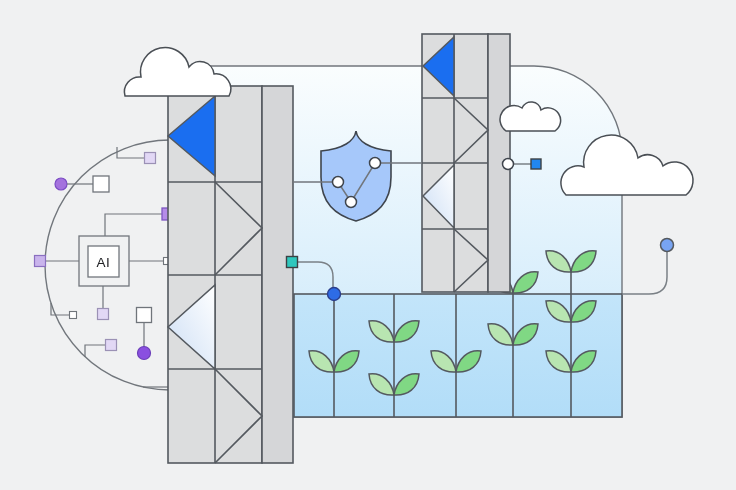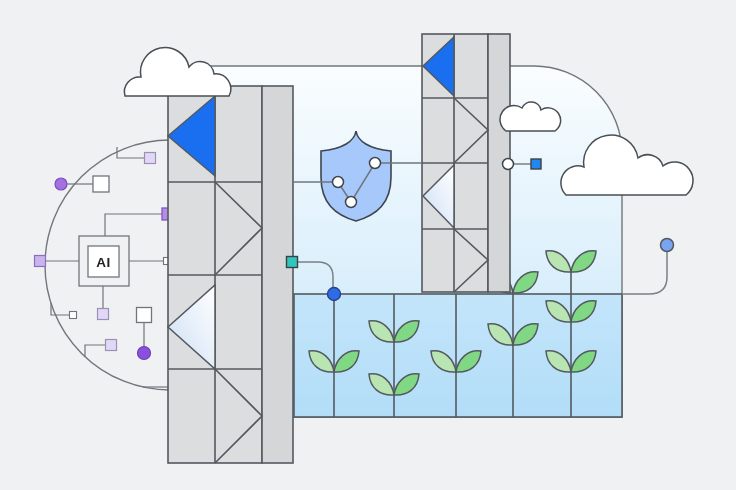--- a/index.html
+++ b/index.html
@@ -7,21 +7,21 @@
     --c-line-soft:#71767c; --c-trace:#70757b; --c-conn:#7a8086;
     --c-blue:#1a6ef0; --c-blue-sq:#2287f0; --c-node:#2e6ce6; --c-node-soft:#78a4f2;
     --c-teal:#2fc7bd; --c-shield:#a6c8fa; --c-sky-top:#fafdfe; --c-sky-btm:#c6e6fa;
     --c-grid-top:#c3e5fa; --c-grid-btm:#b2ddf8; --c-leaf-a:#b8e5b1; --c-leaf-b:#80d884;
     --c-purple:#a472de; --c-violet:#8a4fe0; --c-purple-sq:#b58ce8;
     --c-lav-a:#e2d8f5; --c-lav-b:#c9b4ec; --c-white:#ffffff;
     --c-tri-a:#ffffff; --c-tri-b:#ccdef5; --c-text:#202124;
   }
   html,body{margin:0;padding:0;}
   body{background:var(--c-bg);font-family:"Liberation Sans",sans-serif;}
-  .stage{position:relative;width:736px;height:490px;background:var(--c-bg);overflow:hidden;font-weight:bold;}
+  .stage{position:relative;width:736px;height:490px;background:var(--c-bg);overflow:hidden;}
   svg{display:block;}
   .ln{stroke:var(--c-line);stroke-width:1.6;fill:none;}
   .soft{stroke:var(--c-line-soft);stroke-width:1.5;fill:none;}
   .trace{stroke:var(--c-trace);stroke-width:1.2;fill:none;}
   .conn{stroke:var(--c-conn);stroke-width:1.5;fill:none;}
   .st-sky-t{stop-color:var(--c-sky-top);} .st-sky-b{stop-color:var(--c-sky-btm);}
   .st-grid-t{stop-color:var(--c-grid-top);} .st-grid-b{stop-color:var(--c-grid-btm);}
   .st-tri-a{stop-color:var(--c-tri-a);} .st-tri-b{stop-color:var(--c-tri-b);}
   .ai-label{font-family:"Liberation Sans",sans-serif;font-size:13.5px;fill:var(--c-text);letter-spacing:.5px;}
 </style>

